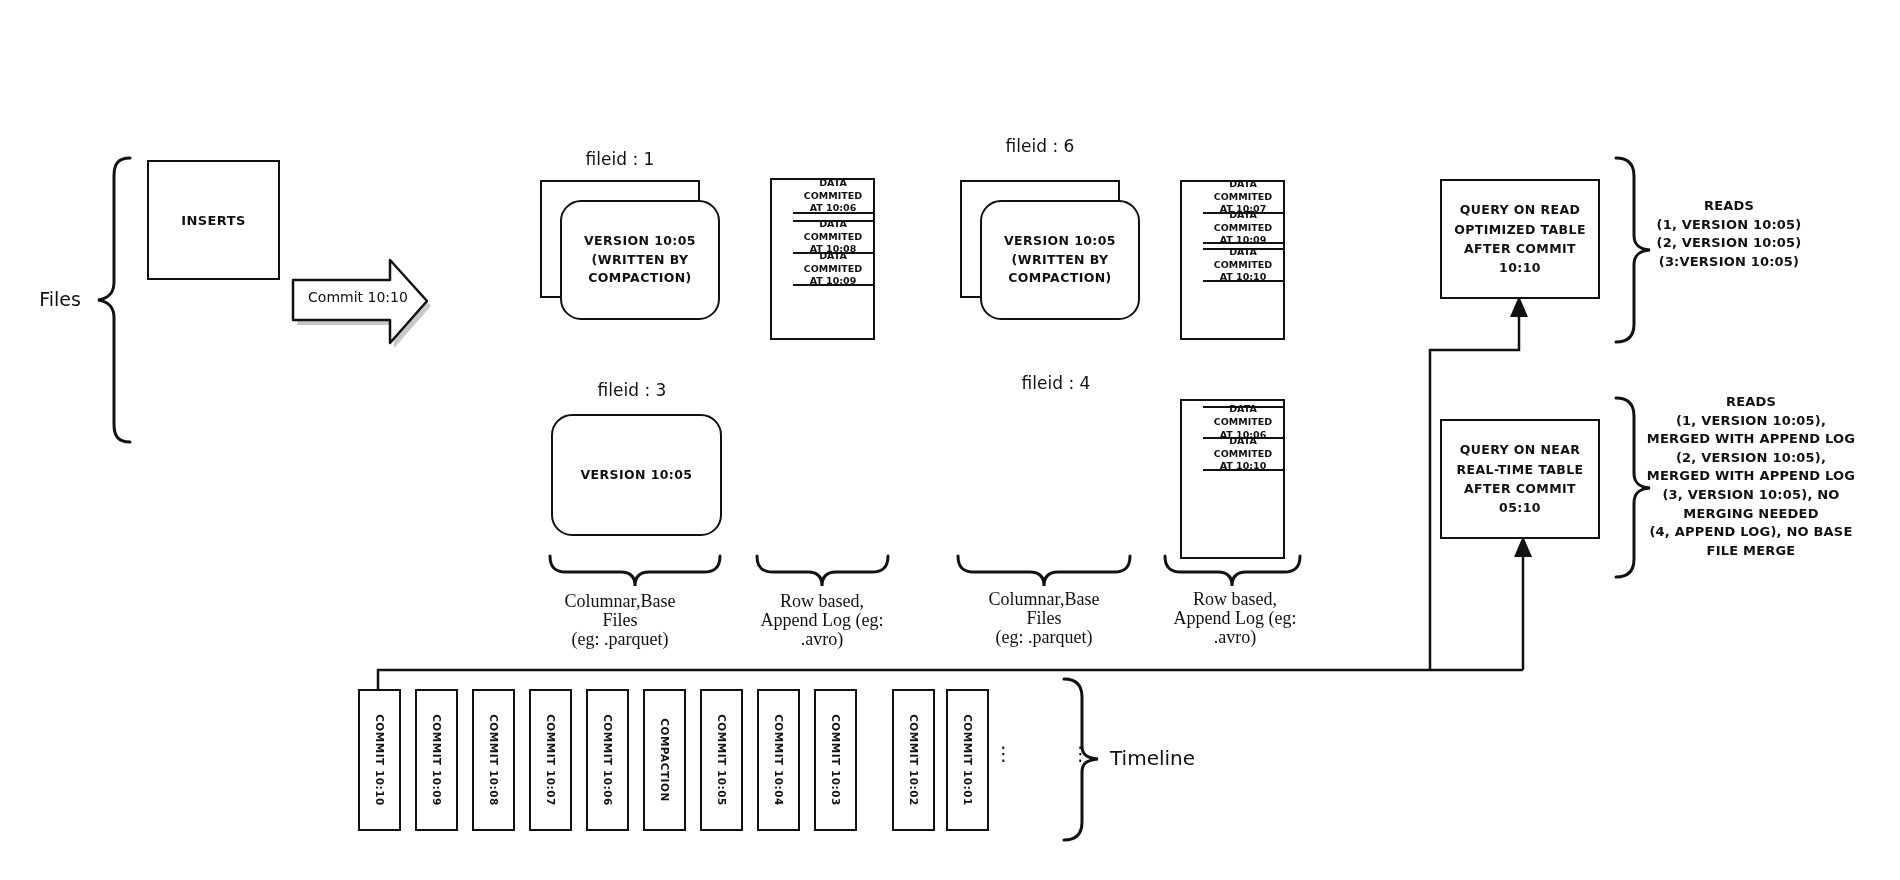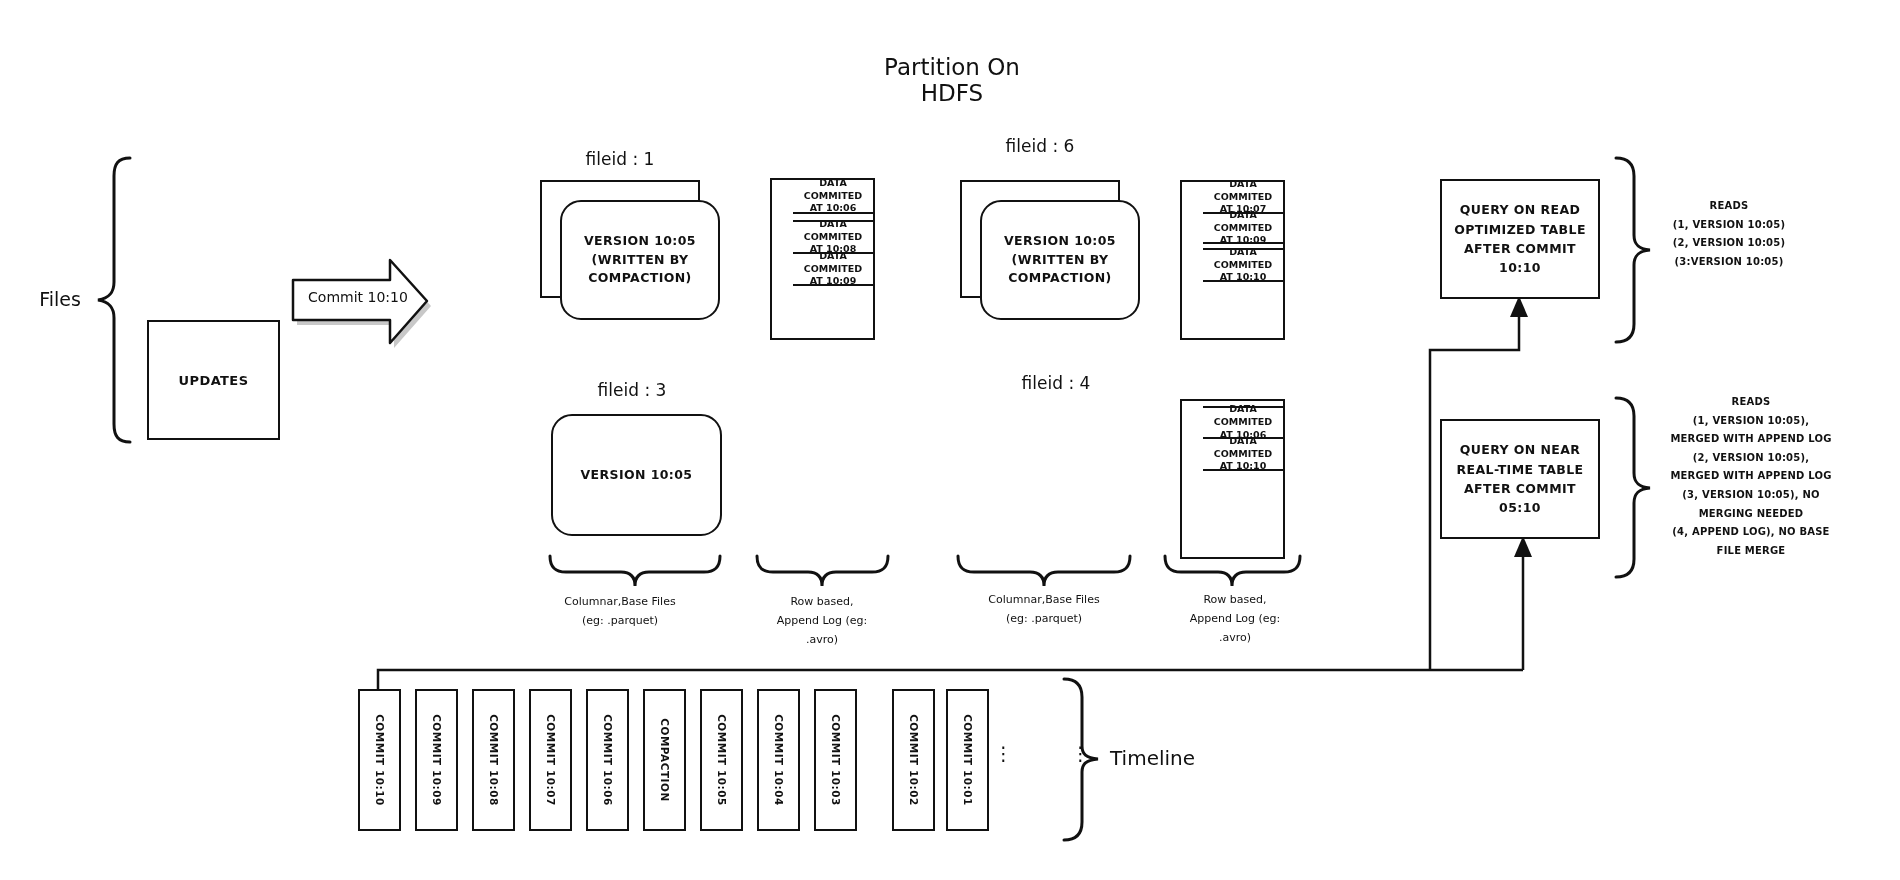--- a/index.html
+++ b/index.html
@@ -17,22 +17,22 @@
   .big-lbl{font-size:17px;}
   .log{position:absolute;background:#fff;border:2.5px solid #111;box-sizing:border-box;
        display:flex;flex-direction:column;padding-left:21px;}
   .log-row{box-sizing:border-box;border-bottom:2px solid #111;display:flex;align-items:center;
            justify-content:center;text-align:center;font-weight:700;font-size:9.5px;line-height:1.35;}
   .log-sep{box-sizing:border-box;border-bottom:2px solid #111;}
   .log-fill{flex:1;}
   .tl-item{position:absolute;top:689px;width:43px;height:142px;background:#fff;border:2.5px solid #111;
            box-sizing:border-box;display:flex;align-items:center;justify-content:center;}
   .tl-item span{transform:rotate(90deg);white-space:nowrap;font-weight:700;font-size:10.5px;letter-spacing:.5px;}
-  .reads{position:absolute;text-align:center;font-weight:700;font-size:10px;line-height:18.6px;letter-spacing:.2px;}
-  .brace-lbl{position:absolute;text-align:center;font-size:11px;line-height:19px;}
+  .reads{position:absolute;text-align:center;font-weight:700;font-size:13px;line-height:18.6px;letter-spacing:.2px;}
+  .brace-lbl{position:absolute;text-align:center;font-size:18px;line-height:19px;font-family:Liberation Serif, serif;}
 </style>
 </head>
 <body>
 
 <div class="canvas">
 
   <svg class="overlay" width="1900" height="880" viewBox="0 0 1900 880">
 
     <path d="M297,285 L394,285 L394,265 L431,306 L394,348 L394,325 L297,325 Z" fill="#c8c8c8"></path>
     <path d="M293,280 L390,280 L390,260 L427,301 L390,343 L390,320 L293,320 Z" fill="#fff" stroke="#111" stroke-width="2.5" stroke-linejoin="round"></path>
@@ -47,24 +47,23 @@
     <path d="M1616,158 C1628,158 1634,164 1634,176 L1634,235 C1634,244 1638,249 1650,250 C1638,251 1634,256 1634,265 L1634,324 C1634,336 1628,342 1616,342" fill="none" stroke="#111" stroke-width="3" stroke-linecap="round"></path>
     <path d="M1616,398 C1628,398 1634,404 1634,416 L1634,473 C1634,482 1638,487 1650,488 C1638,489 1634,494 1634,503 L1634,559 C1634,571 1628,577 1616,577" fill="none" stroke="#111" stroke-width="3" stroke-linecap="round"></path>
 
     <path d="M1064,679 C1076,679 1082,685 1082,697 L1082,746 C1082,754 1086,758 1098,759 C1086,760 1082,764 1082,772 L1082,822 C1082,834 1076,840 1064,840" fill="none" stroke="#111" stroke-width="3" stroke-linecap="round"></path>
 
     <path d="M378,689 L378,670 L1523,670 M1430,670 L1430,350 L1519,350 L1519,303 M1523,670 L1523,545" fill="none" stroke="#111" stroke-width="2.5"></path>
     <path d="M1519,296 L1510,317 L1528,317 Z" fill="#111"></path>
     <path d="M1523,536 L1514,557 L1532,557 Z" fill="#111"></path>
   </svg>
 
-  <div class="lbl hand" style="left:852px;top:54px;width:200px;font-size:23px;">Partition On HDFS</div>
 
   <div class="lbl hand" style="left:20px;top:288px;width:80px;font-size:19px;">Files</div>
-  <div class="box caps" style="left:147px;top:320px;width:133px;height:120px;font-size:13px;">UPDATES</div>
+  <div class="box caps" style="left:147px;top:160px;width:133px;height:120px;font-size:13px;">INSERTS</div>
   <div class="lbl hand" style="left:300px;top:289px;width:116px;font-size:14px;">Commit 10:10</div>
 
   <div class="lbl hand big-lbl" style="left:560px;top:149px;width:120px;">fileid : 1</div>
   <div class="box" style="left:540px;top:180px;width:160px;height:118px;"></div>
   <div class="box caps ver pre" style="left:560px;top:200px;width:160px;height:120px;">VERSION 10:05
 (WRITTEN BY
 COMPACTION)</div>
 
   <div class="log" style="left:770px;top:178px;width:105px;height:162px;">
     <div class="log-row pre" style="height:34px;">DATA COMMITED

